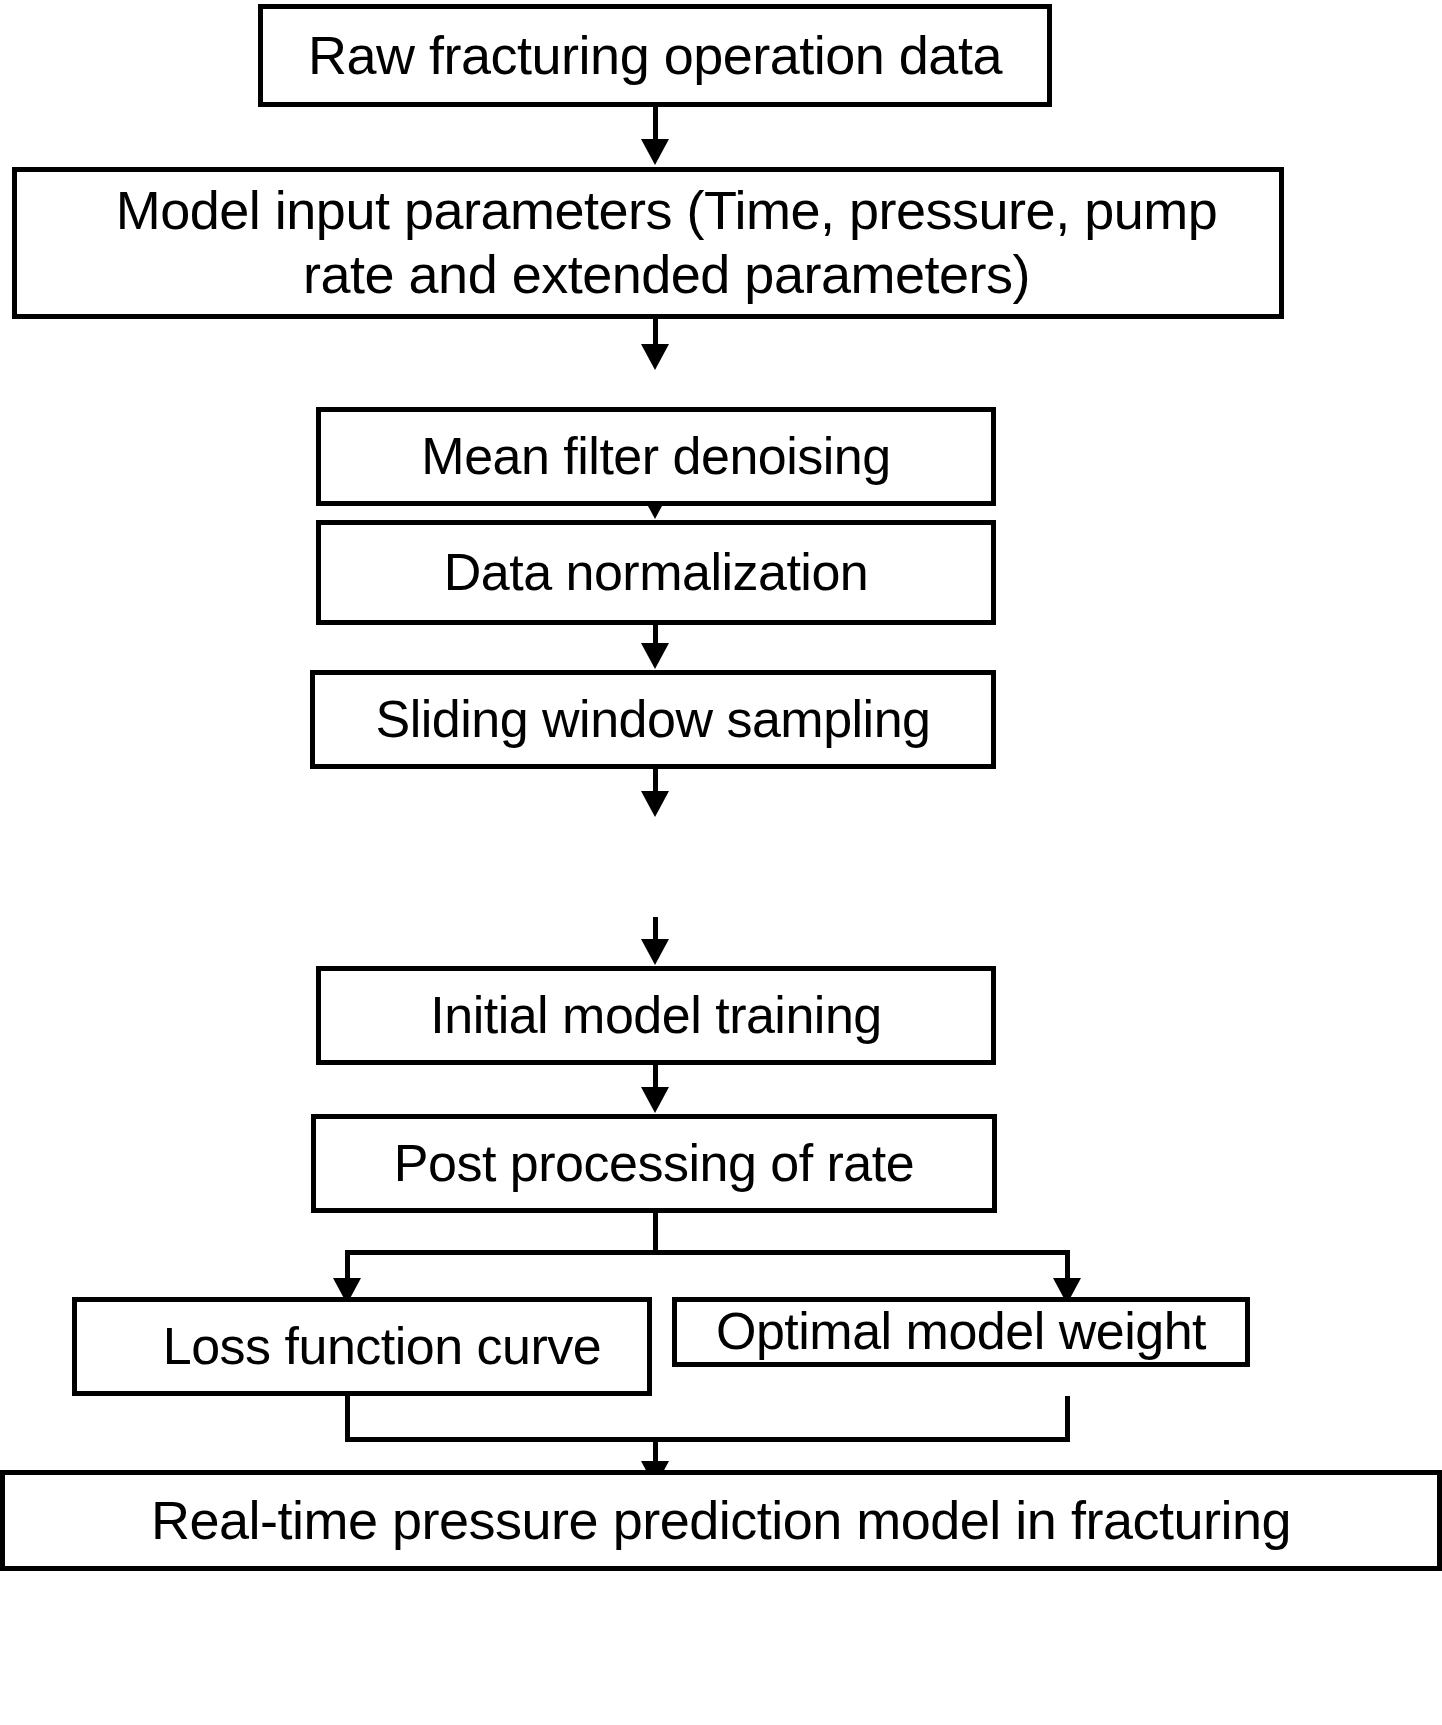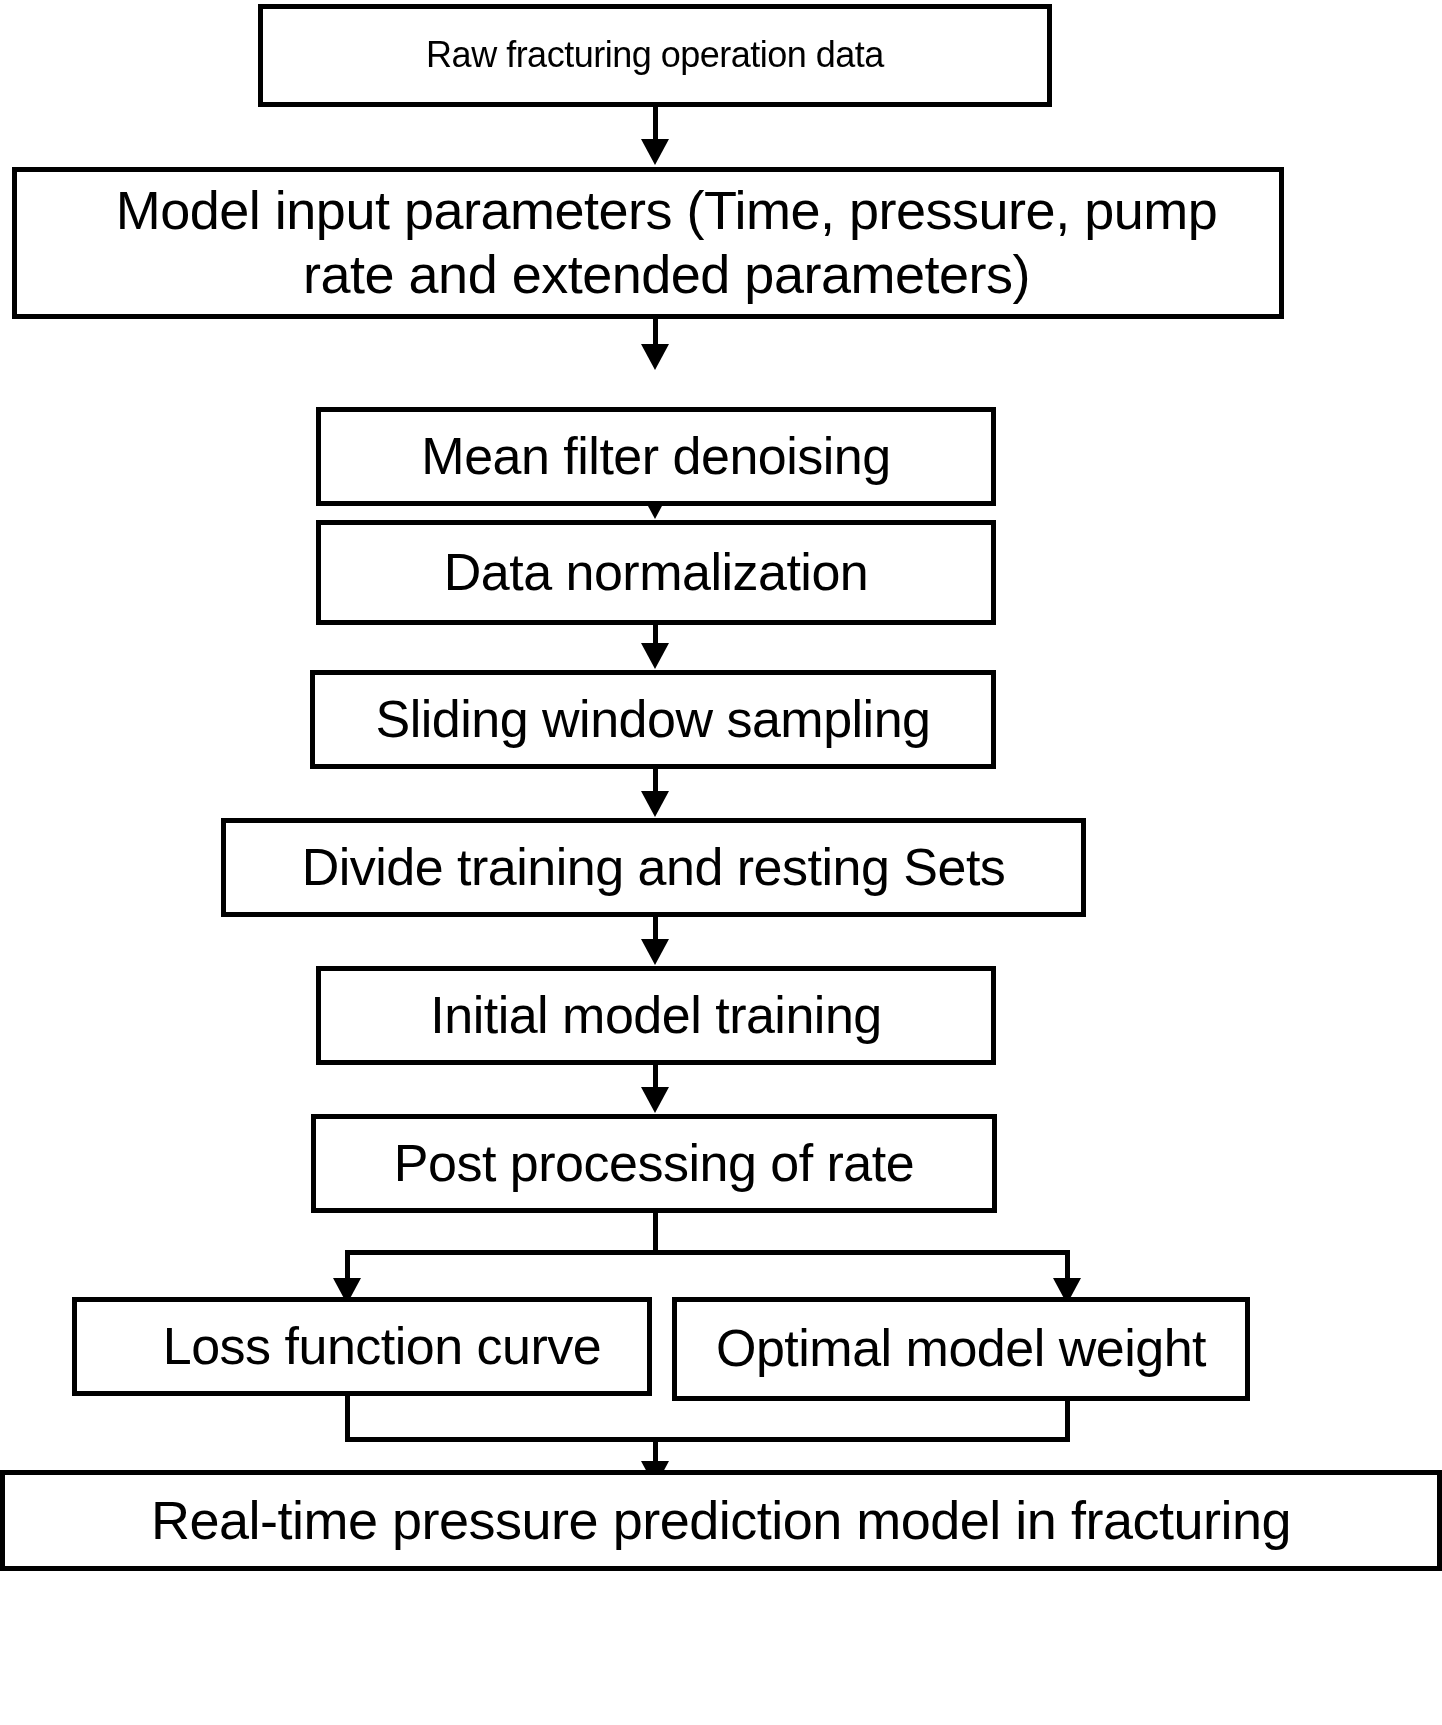--- a/index.html
+++ b/index.html
@@ -30,30 +30,30 @@
     letter-spacing: -0.5px;
     z-index: 3;
   }
   .node .label {
     display: block;
     padding: 0 10px;
     white-space: pre-line;
   }
 
   
-  #n-raw      { left: 258px;  top: 4px;    width: 794px;  height: 103px; font-size: 36px; }
+  #n-raw      { left: 258px;  top: 4px;    width: 794px;  height: 103px; font-size: 54px; }
   #n-input    { left: 12px;   top: 167px;  width: 1272px; height: 152px; font-size: 54px; padding-left: 37px; }
   #n-denoise  { left: 316px;  top: 372px;  width: 680px;  height: 99px;  font-size: 52px; margin-top: 35px; }
   #n-norm     { left: 316px;  top: 520px;  width: 680px;  height: 105px;  font-size: 52px; }
   #n-window   { left: 310px;  top: 670px;  width: 686px;  height: 99px;  font-size: 52px; }
   #n-divide   { left: 221px;  top: 818px;  width: 865px;  height: 99px;  font-size: 52px; }
   #n-train    { left: 316px;  top: 966px;  width: 680px;  height: 99px;  font-size: 52px; }
   #n-post     { left: 311px;  top: 1114px; width: 686px;  height: 99px;  font-size: 52px; }
   #n-loss     { left: 72px;   top: 1297px; width: 580px;  height: 99px;  font-size: 52px; padding-left: 40px; }
-  #n-weight   { left: 672px;  top: 1297px; width: 578px;  height: 104px;  font-size: 52px; }
+  #n-weight   { left: 672px;  top: 1297px; width: 578px;  height: 70px;  font-size: 52px; }
   #n-final    { left: 0px;    top: 1470px; width: 1442px; height: 101px; font-size: 54px; }
 
   
   .vline {
     position: absolute;
     width: 5px;
     background: #000000;
     z-index: 1;
   }
   .hline {
@@ -91,23 +91,20 @@
   </div>
 
   <div class="node" id="n-norm">
     <span class="label">Data normalization</span>
   </div>
 
   <div class="node" id="n-window">
     <span class="label">Sliding window sampling</span>
   </div>
 
-  <div class="node" id="n-divide">
-    <span class="label">Divide training and resting Sets</span>
-  </div>
 
   <div class="node" id="n-train">
     <span class="label">Initial model training</span>
   </div>
 
   <div class="node" id="n-post">
     <span class="label">Post processing of rate</span>
   </div>
 
   <div class="node" id="n-loss">

